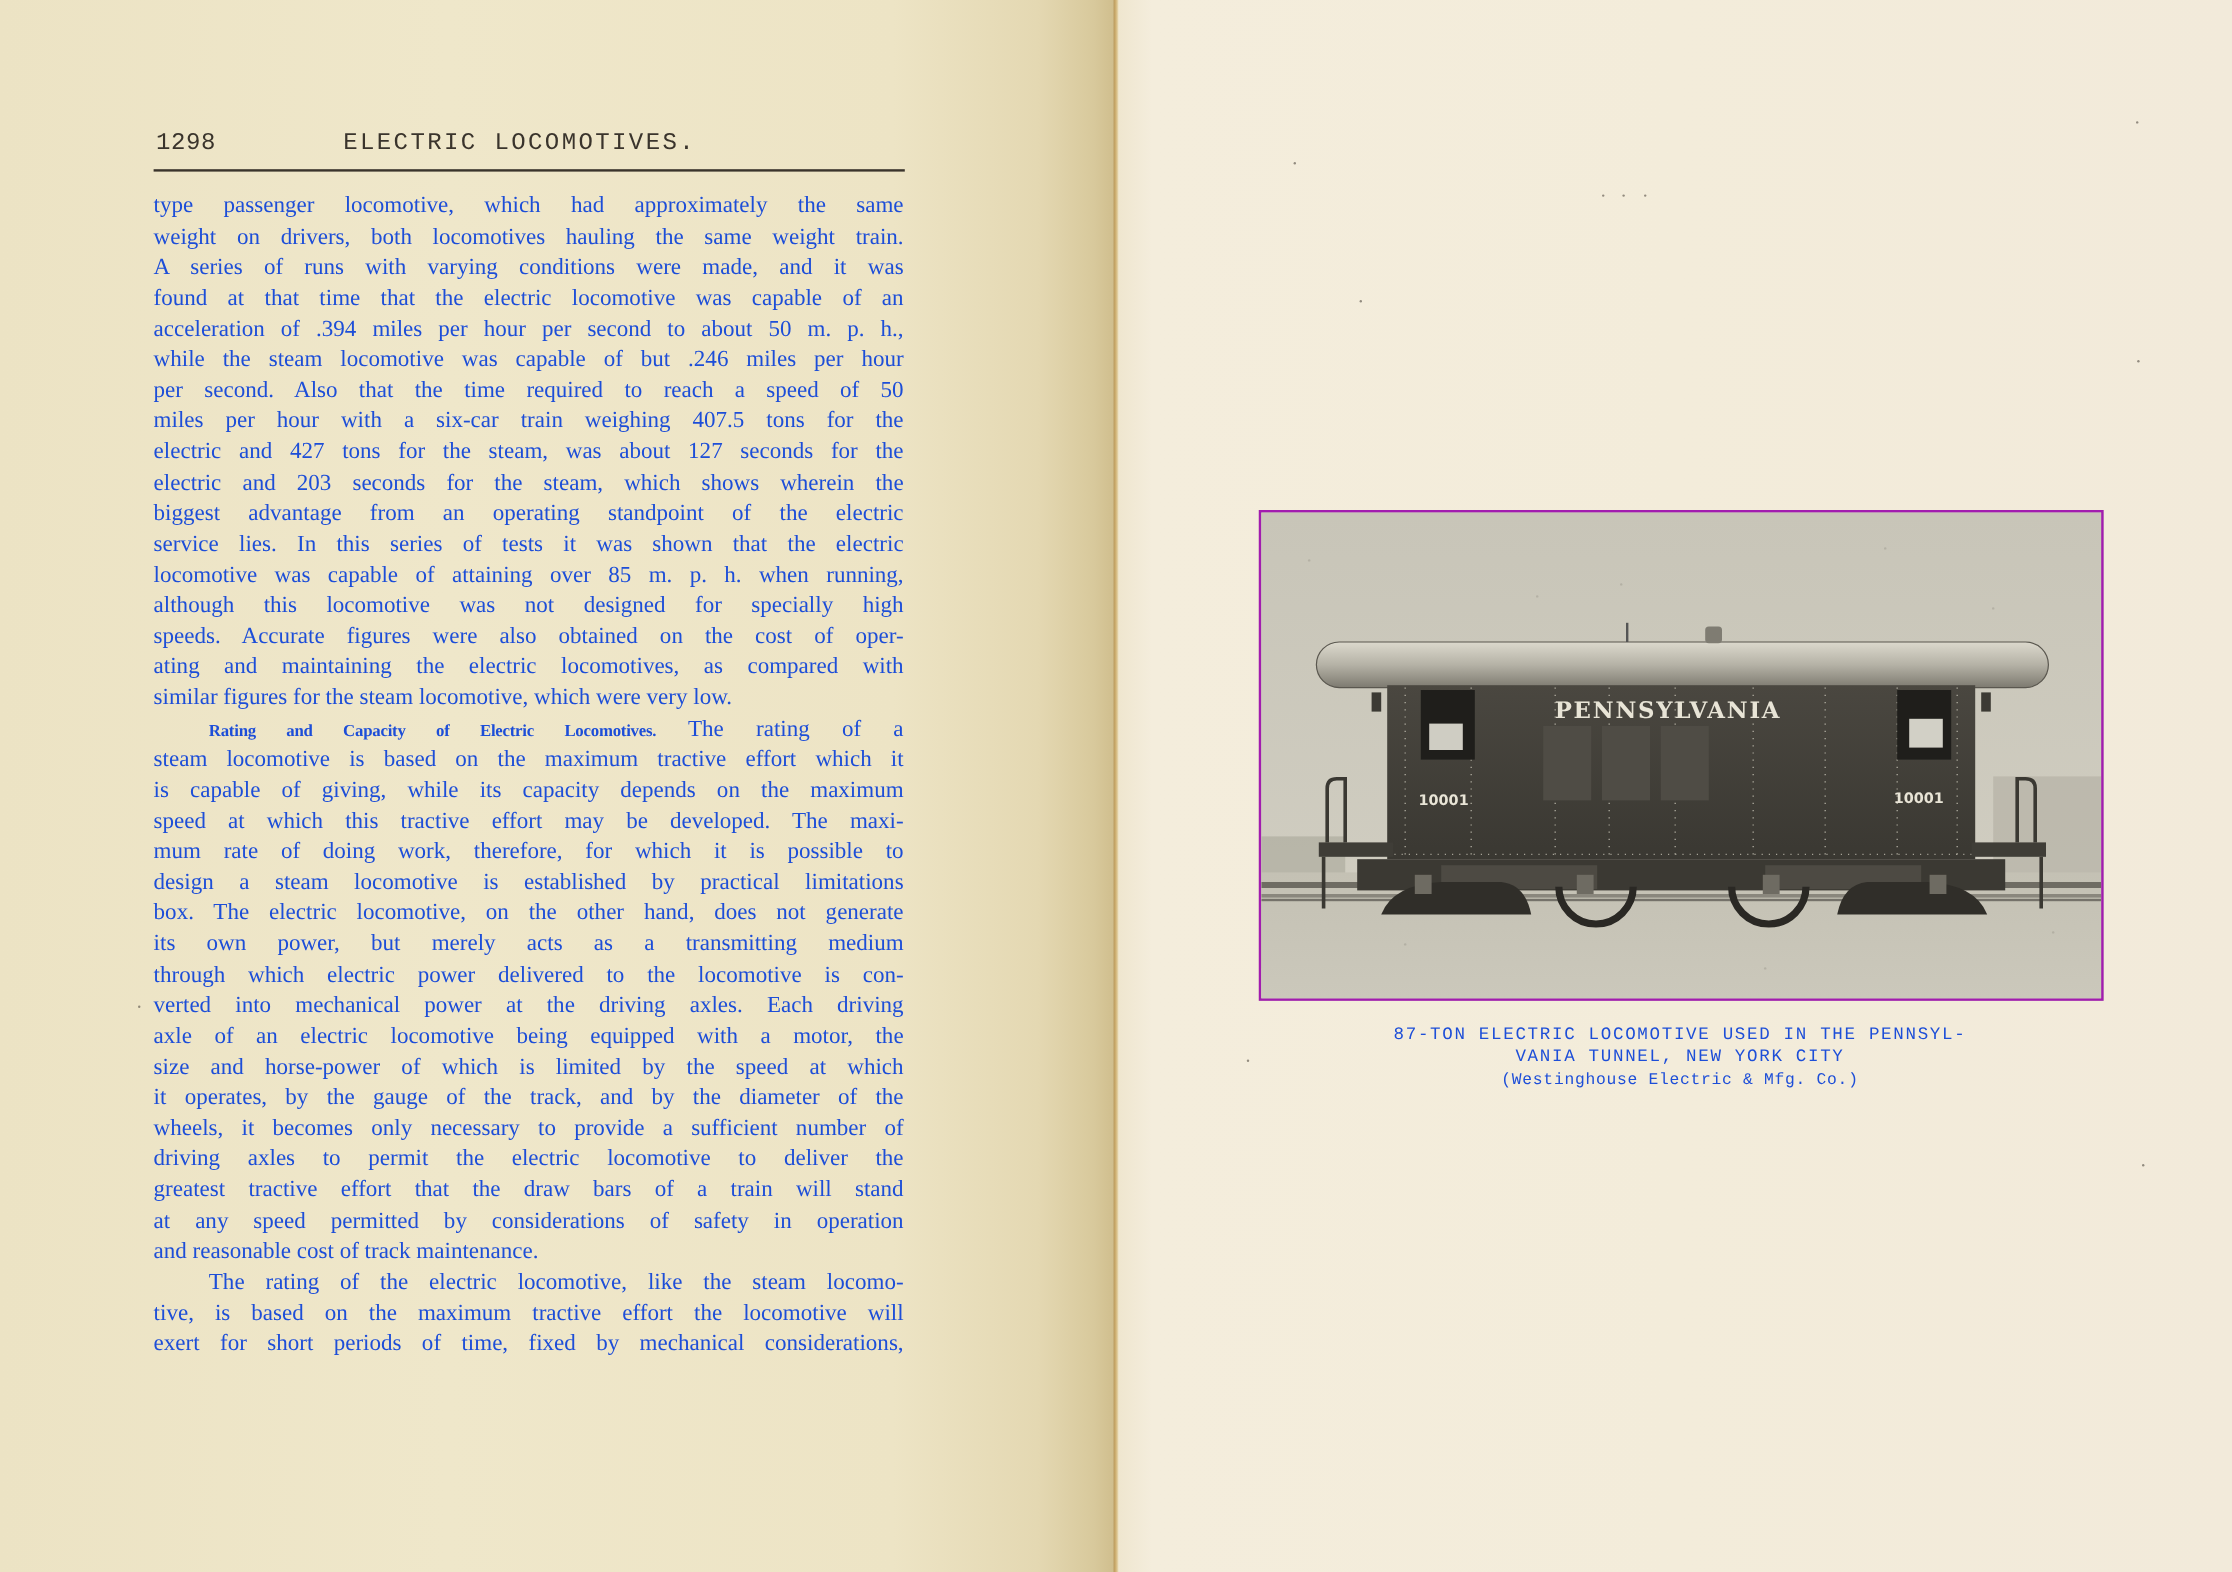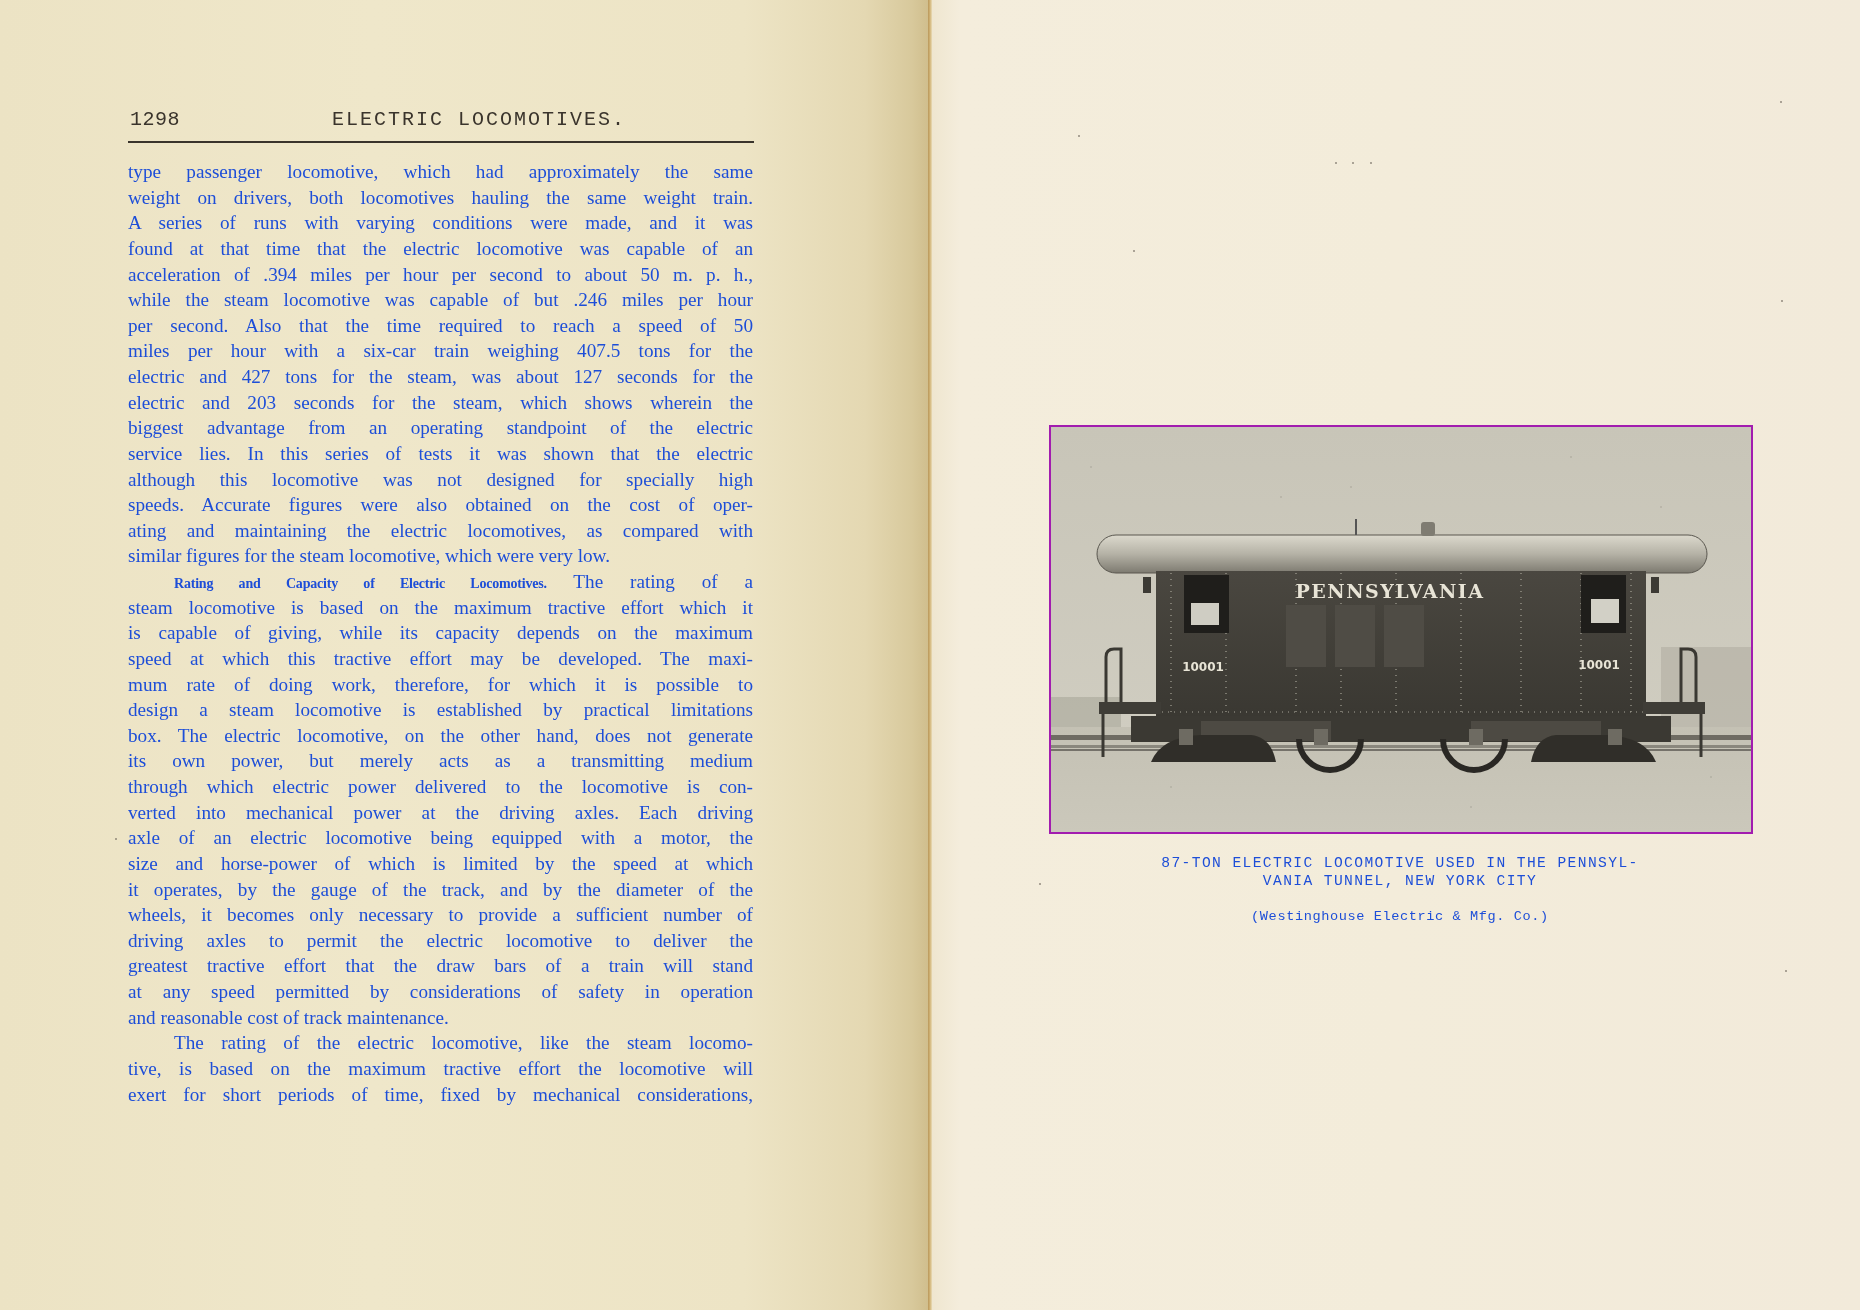--- a/index.html
+++ b/index.html
@@ -23,21 +23,21 @@
     background: linear-gradient(90deg, #b8975a, #d2b476, #e9dcb8);
   }
 
   
   .running-head {
     position: absolute; left: 130px; top: 104px; width: 624px; height: 30px;
     font-family: Liberation Mono, monospace;
     font-size: 20px; color: #3a342c;
   }
   .page-number { position: absolute; left: 0; top: 4px; letter-spacing: 0.5px; }
-  .running-title { position: absolute; left: 156px; top: 4px; letter-spacing: 2px; margin-left: 46px; }
+  .running-title { position: absolute; left: 156px; top: 4px; letter-spacing: 2px; }
   .head-rule {
     position: absolute; left: 128px; top: 141px; width: 626px; height: 2px;
     background: #3a342c;
   }
 
   
   .body-text {
     position: absolute; left: 128px; top: 159px; width: 625px;
     font-family: "Liberation Serif", "DejaVu Serif", serif;
     font-size: 19.2px; line-height: 25.63px; color: #1d4ed8;
@@ -56,21 +56,21 @@
     border: 2px solid #a21caf;
     background: #cfccbf;
     overflow: hidden;
   }
   .figure-frame svg { display: block; }
   .caption {
     position: absolute; left: 1080px; top: 854px; width: 640px; text-align: center;
     font-family: Liberation Mono, monospace; color: #1d4ed8;
   }
   .caption-line { display: block; font-size: 14.6px; letter-spacing: 1.4px; line-height: 18px; }
-  .caption-credit { display: block; font-size: 13.6px; letter-spacing: 0.6px; line-height: 20px; margin-top: 17px; }
+  .caption-credit { display: block; font-size: 13.6px; letter-spacing: 0.6px; line-height: 20px; margin-top: 1px; }
 
   .speck { position: absolute; width: 2px; height: 2px; border-radius: 50%; background: #6a6358; opacity: .7; }
 </style>
 </head>
 <body>
 
 <div class="spread">
   <div class="page-left"></div>
   <div class="page-right"></div>
   <div class="spine"></div>
@@ -87,20 +87,21 @@
     <span class="line">A series of runs with varying conditions were made, and it was</span>
     <span class="line">found at that time that the electric locomotive was capable of an</span>
     <span class="line">acceleration of .394 miles per hour per second to about 50 m. p. h.,</span>
     <span class="line">while the steam locomotive was capable of but .246 miles per hour</span>
     <span class="line">per second.  Also that the time required to reach a speed of 50</span>
     <span class="line">miles per hour with a six-car train weighing 407.5 tons for the</span>
     <span class="line">electric and 427 tons for the steam, was about 127 seconds for the</span>
     <span class="line">electric and 203 seconds for the steam, which shows wherein the</span>
     <span class="line">biggest advantage from an operating standpoint of the electric</span>
     <span class="line">service lies.  In this series of tests it was shown that the electric</span>
+    <span class="line">locomotive was capable of attaining over 85 m. p. h. when running,</span>
     <span class="line">although this locomotive was not designed for specially high</span>
     <span class="line">speeds.  Accurate figures were also obtained on the cost of oper-</span>
     <span class="line">ating and maintaining the electric locomotives, as compared with</span>
     <span class="line last">similar figures for the steam locomotive, which were very low.</span>
     <span class="line indent"><span class="run-in">Rating and Capacity of Electric Locomotives.</span><span> The rating of a</span></span>
     <span class="line">steam locomotive is based on the maximum tractive effort which it</span>
     <span class="line">is capable of giving, while its capacity depends on the maximum</span>
     <span class="line">speed at which this tractive effort may be developed.  The maxi-</span>
     <span class="line">mum rate of doing work, therefore, for which it is possible to</span>
     <span class="line">design a steam locomotive is established by practical limitations</span>

